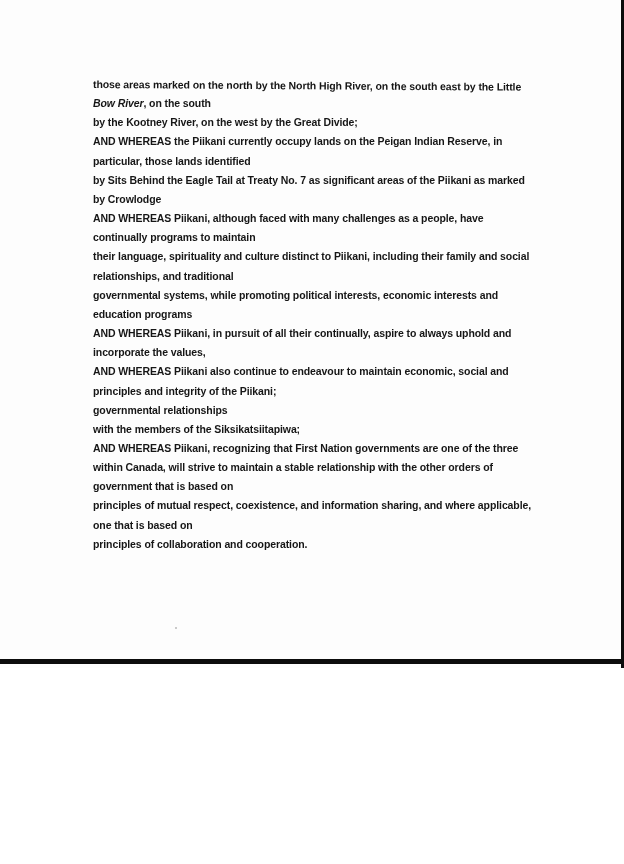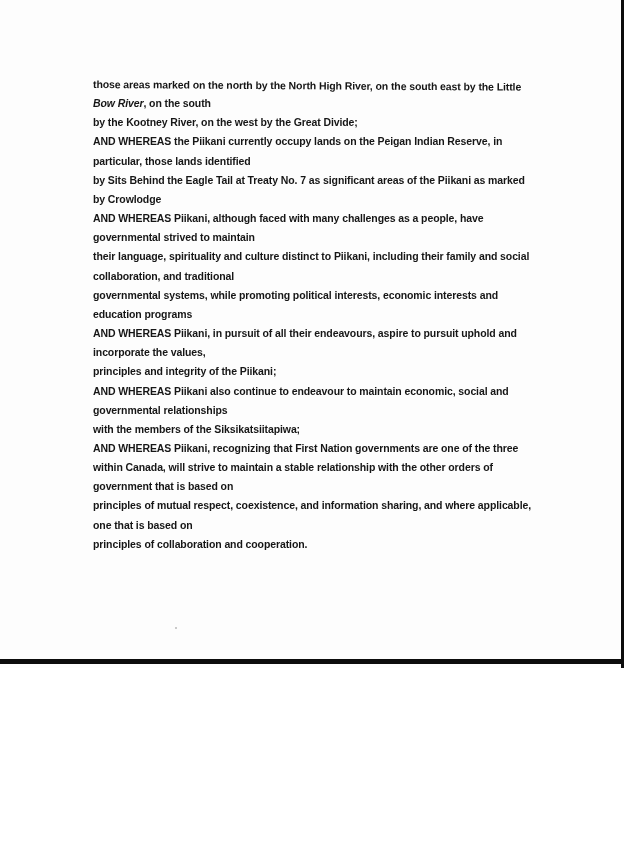--- a/index.html
+++ b/index.html
@@ -77,29 +77,29 @@
 <div class="page">
   <div class="text-block">
       <div class="line">those areas marked on the north by the North High River, on the south east by the Little</div>
       <div class="line"><span class="italic">Bow River</span><span>, on the south</span></div>
       <div class="line">by the Kootney River, on the west by the Great Divide;</div>
       <div class="line">AND WHEREAS the Piikani currently occupy lands on the Peigan Indian Reserve, in</div>
       <div class="line">particular, those lands identified</div>
       <div class="line">by Sits Behind the Eagle Tail at Treaty No. 7 as significant areas of the Piikani as marked</div>
       <div class="line">by Crowlodge</div>
       <div class="line">AND WHEREAS Piikani, although faced with many challenges as a people, have</div>
-      <div class="line">governmental strived to maintain</div>
+      <div class="line">continually programs to maintain</div>
       <div class="line">their language, spirituality and culture distinct to Piikani, including their family and social</div>
-      <div class="line">collaboration, and traditional</div>
+      <div class="line">relationships, and traditional</div>
       <div class="line">governmental systems, while promoting political interests, economic interests and</div>
       <div class="line">education programs</div>
-      <div class="line">AND WHEREAS Piikani, in pursuit of all their endeavours, aspire to pursuit uphold and</div>
+      <div class="line">AND WHEREAS Piikani, in pursuit of all their continually, aspire to always uphold and</div>
       <div class="line">incorporate the values,</div>
+      <div class="line">AND WHEREAS Piikani also continue to endeavour to maintain economic, social and</div>
       <div class="line">principles and integrity of the Piikani;</div>
-      <div class="line">AND WHEREAS Piikani also continue to endeavour to maintain economic, social and</div>
       <div class="line">governmental relationships</div>
       <div class="line">with the members of the Siksikatsiitapiwa;</div>
       <div class="line">AND WHEREAS Piikani, recognizing that First Nation governments are one of the three</div>
       <div class="line">within Canada, will strive to maintain a stable relationship with the other orders of</div>
       <div class="line">government that is based on</div>
       <div class="line">principles of mutual respect, coexistence, and information sharing, and where applicable,</div>
       <div class="line">one that is based on</div>
       <div class="line">principles of collaboration and cooperation.</div>
     </div>
 

